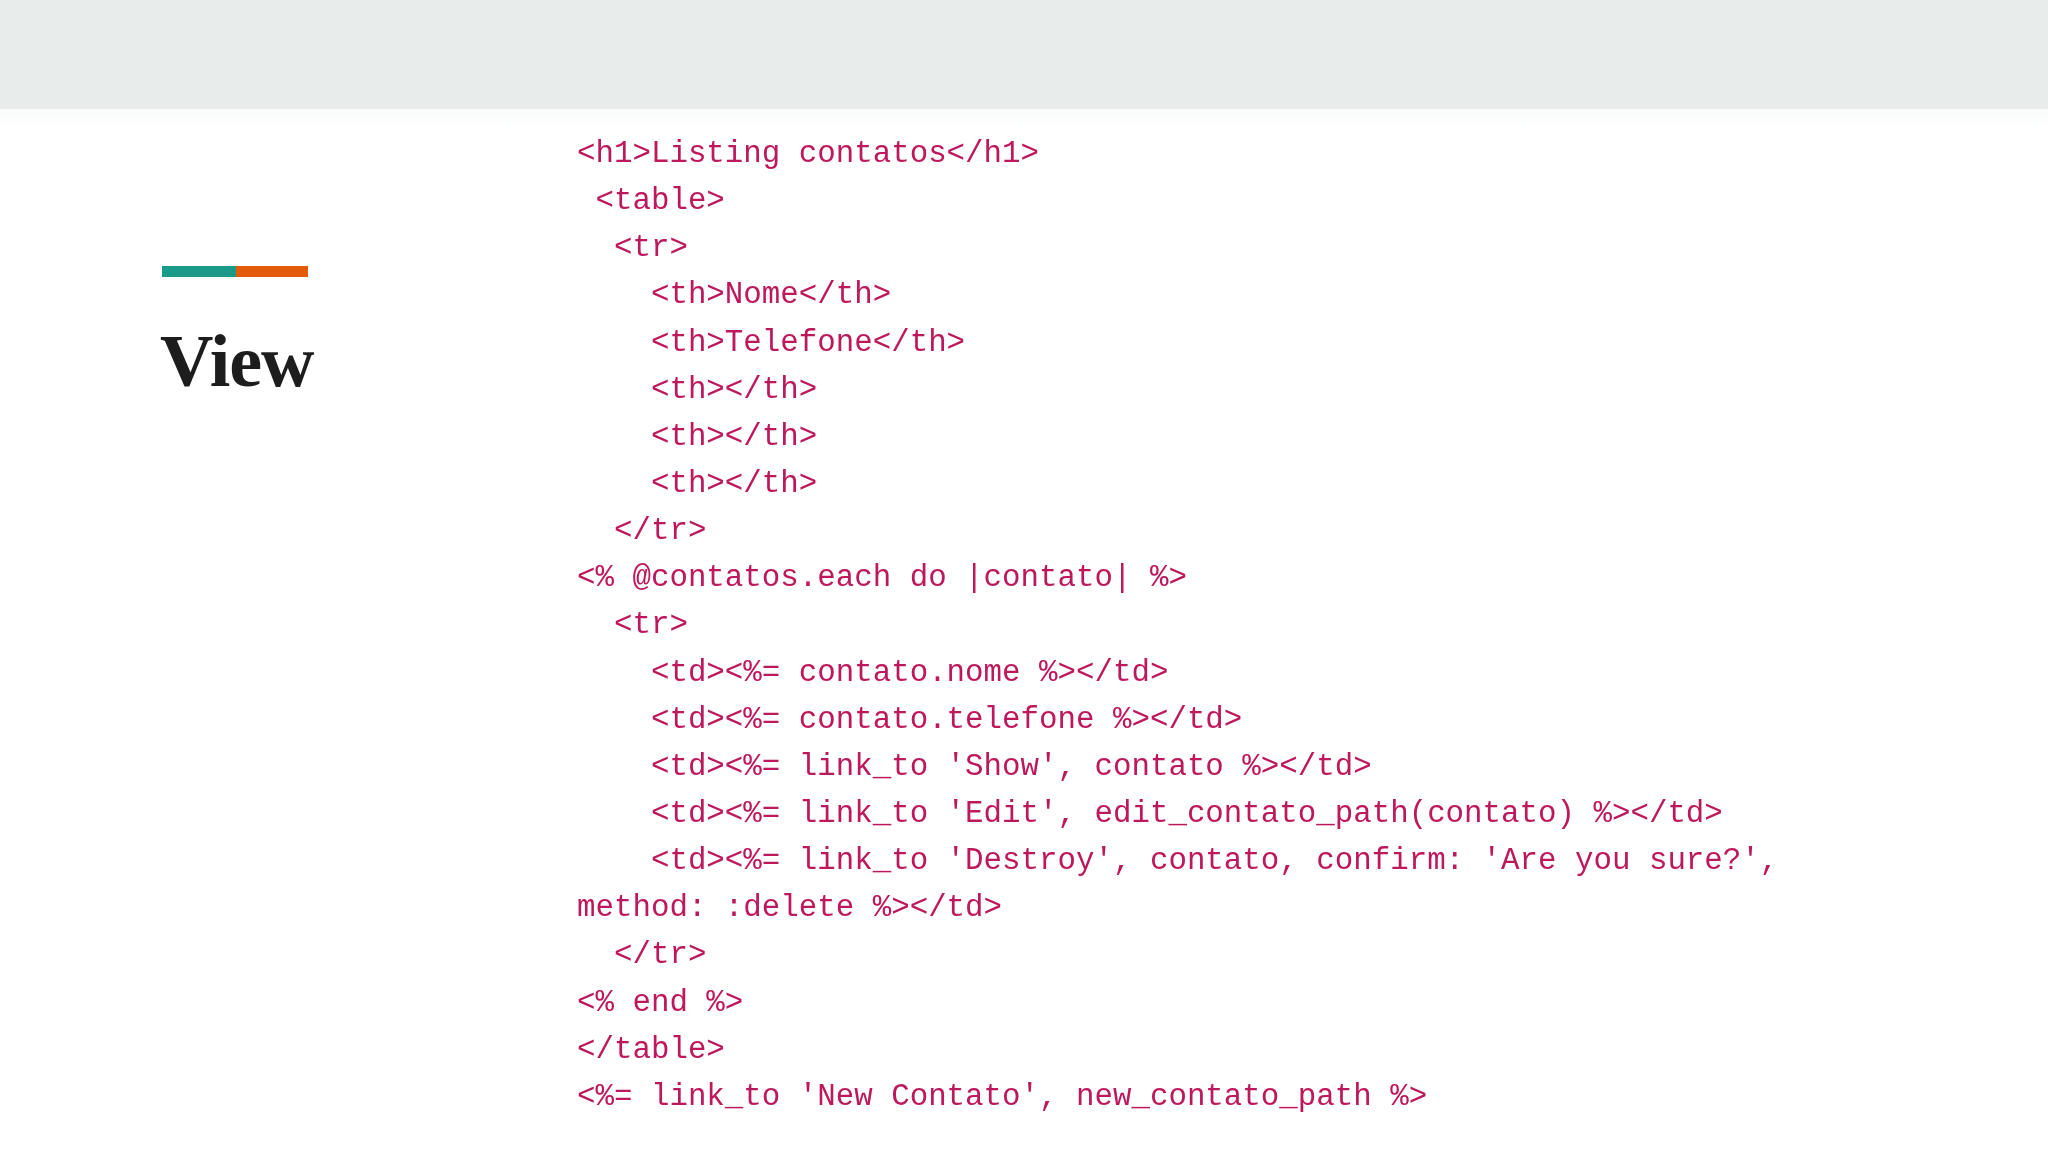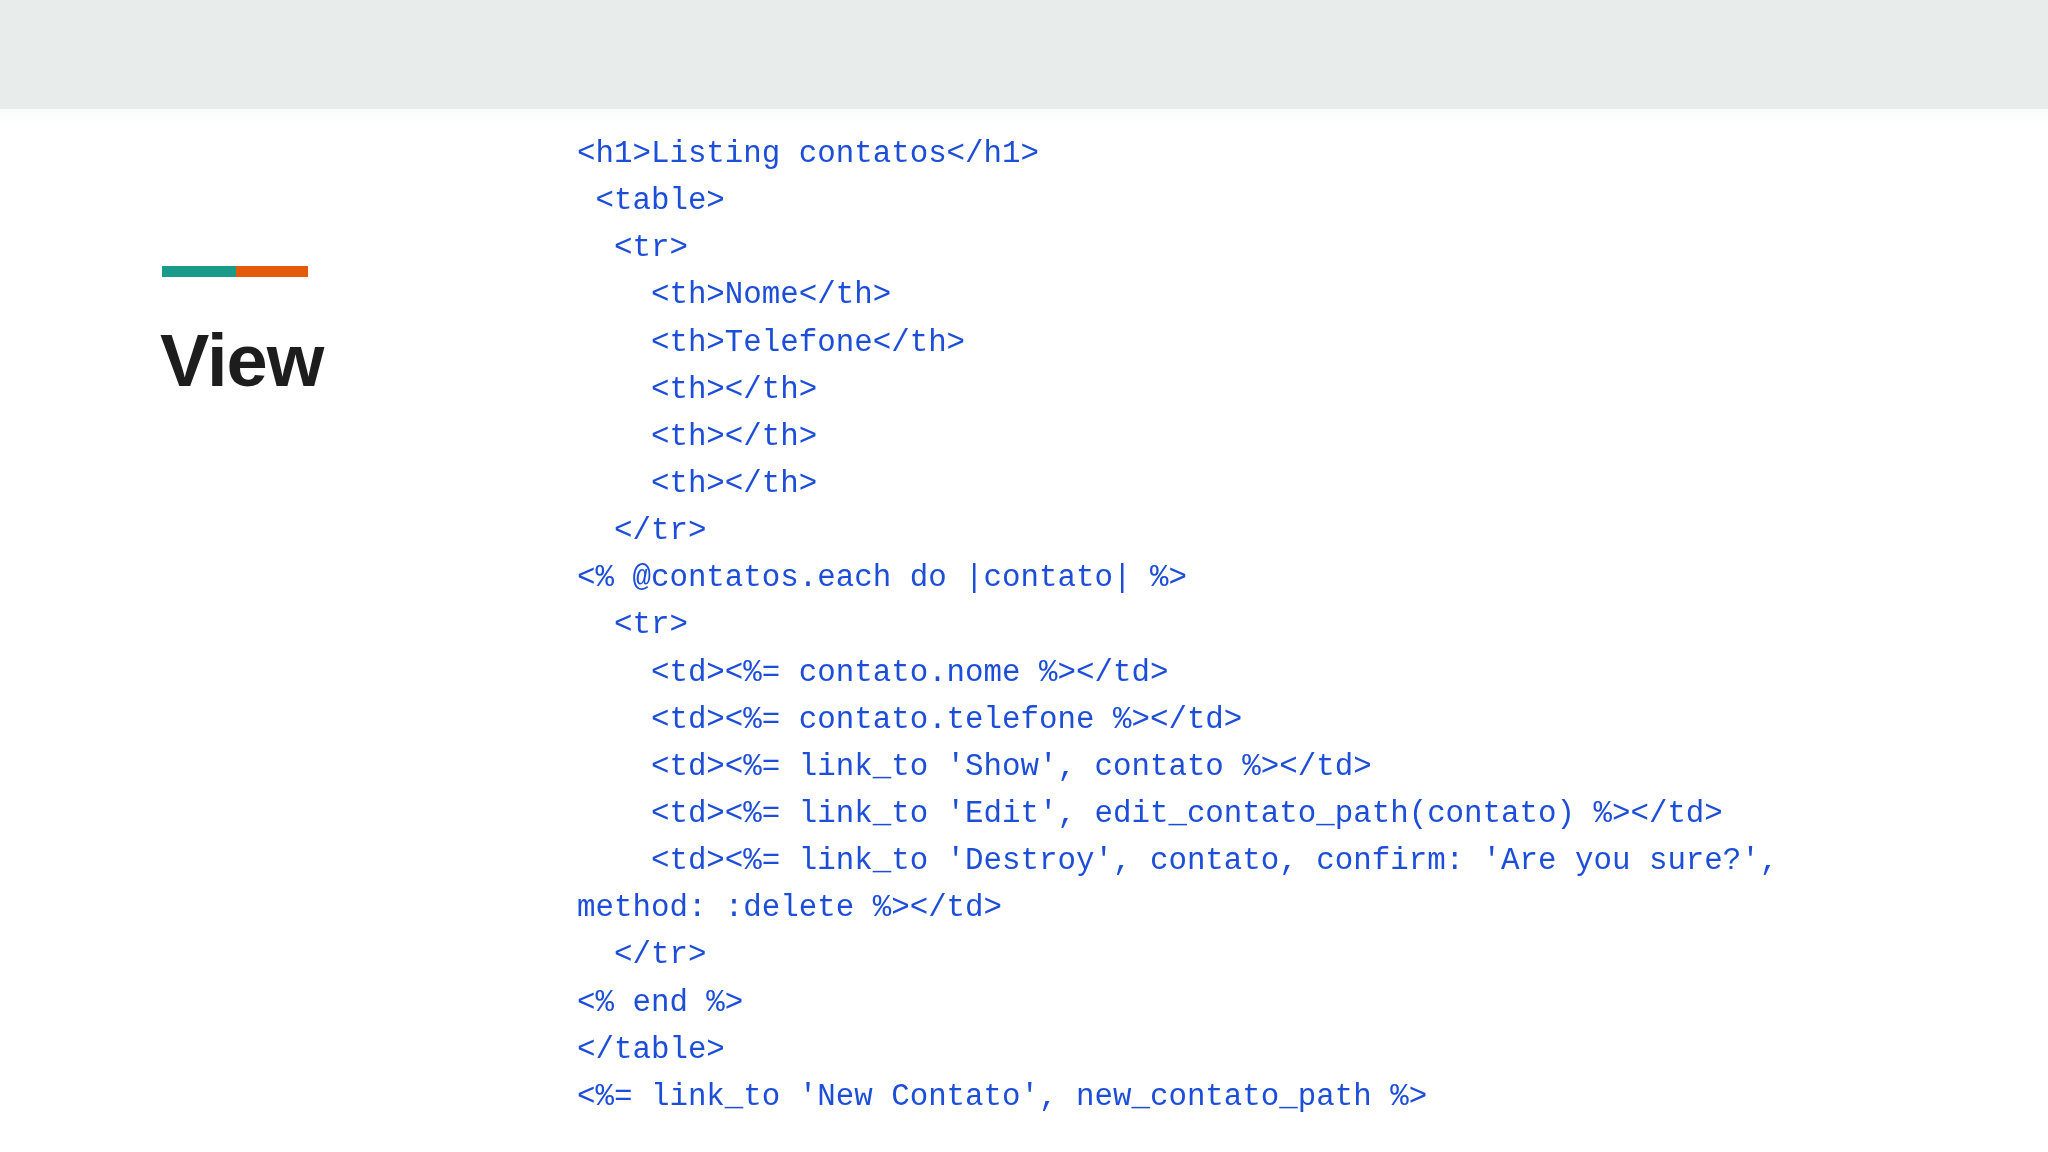--- a/index.html
+++ b/index.html
@@ -47,37 +47,37 @@
     }
     .accent-bar .seg-orange {
       width: 72px;
       height: 100%;
       background: #e35a0a;
     }
     .slide-title {
       position: absolute;
       left: 160px;
       top: 318px;
-      font-family: Liberation Sans, sans-serif;
+      font-family: Liberation Serif, serif;
       font-weight: bold;
       font-size: 74px;
       line-height: 86px;
       color: #1d1d1d;
       letter-spacing: -1px;
       margin: 0;
     }
     .code-block {
       position: absolute;
       left: 577px;
       top: 130px;
       margin: 0;
       font-family: "Liberation Mono", "DejaVu Sans Mono", monospace;
       font-size: 30.8px;
       line-height: 47.15px;
-      color: #1d4ed8;
+      color: #be185d;
       white-space: pre;
     }
     .code-line {
       display: block;
       height: 47.15px;
     }
   </style>
 </head>
 <body>
 

